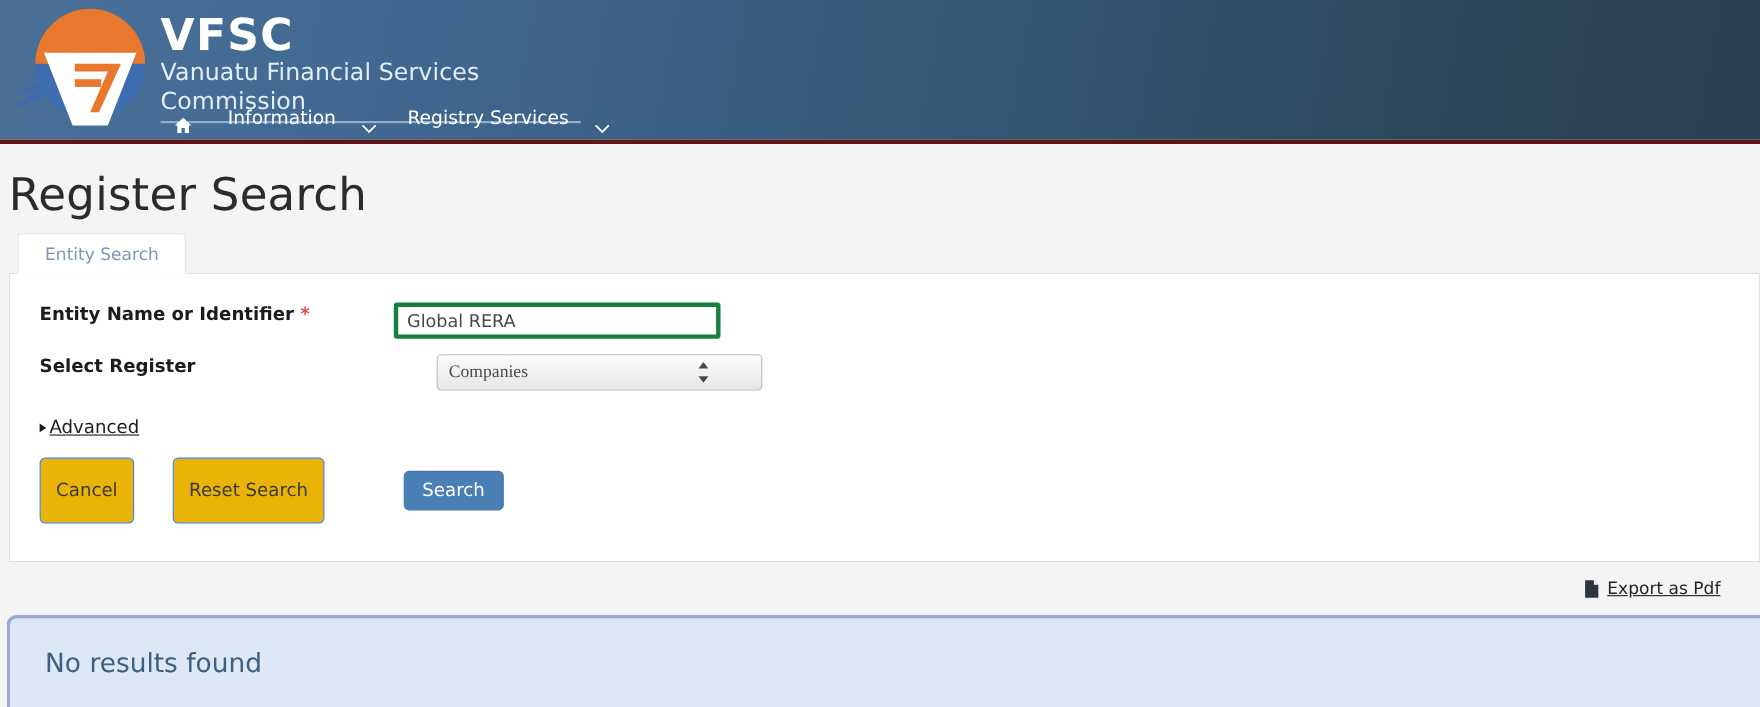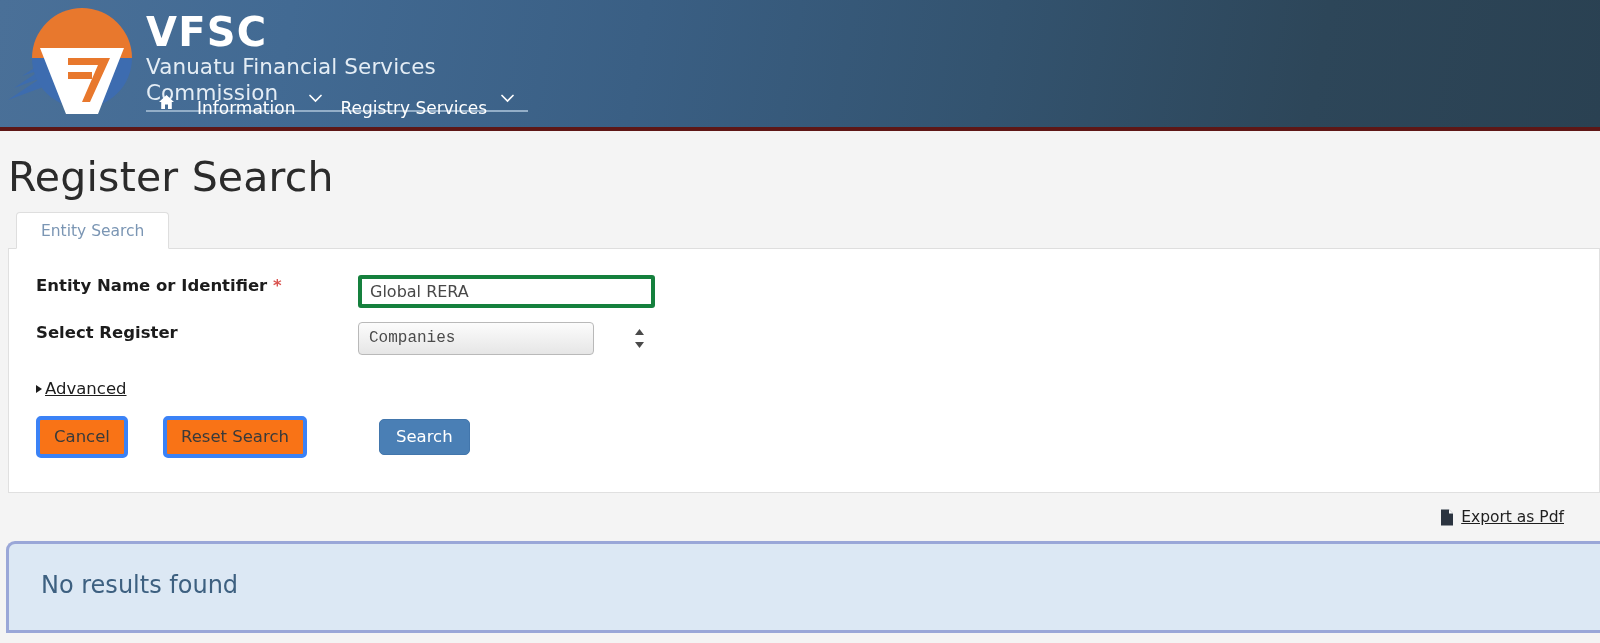--- a/index.html
+++ b/index.html
@@ -57,22 +57,22 @@
     margin-top: 4px;
     height: 2px;
     width: 382px;
     background: #93aec8;
   }
 
   .main-nav {
     position: absolute;
     left: 148px; top: 94px;
     display: flex;
-    align-items: flex-start;
-    gap: 0;
+    align-items: flex-end;
+    gap: 10px;
   }
   .nav-item {
     color: #ffffff;
     font-size: 17px;
     line-height: 28px;
     padding: 0 12px;
     text-decoration: none;
     white-space: nowrap;
     display: inline-flex;
     align-items: center;
@@ -177,34 +177,35 @@
     outline: none;
     font-family: "DejaVu Sans", sans-serif;
   }
 
   .select-shell {
     position: relative;
     width: 296px;
     height: 33px;
   }
   .select-box {
-    width: 236px;
+    width: 296px;
     height: 33px;
     padding: 4px 28px 4px 10px;
     font-size: 16px;
     color: #4b4b4b;
     border: 1px solid #b9b9b9;
     border-radius: 4px;
     background: linear-gradient(#fcfcfc, #e6e6e6);
     appearance: none;
     -webkit-appearance: none;
     outline: none;
     cursor: pointer;
     line-height: 23px;
-    font-family: Liberation Mono, monospace;
+    font-family: Liberation Serif, serif;
+    margin-left: 39px;
   }
   .select-steppers {
     position: absolute;
     right: 9px; top: 6px;
     width: 11px; height: 21px;
     pointer-events: none;
   }
   .select-steppers svg { display:block; }
 
   .advanced-row {
@@ -239,24 +240,24 @@
   }
   .btn {
     font-size: 16.5px;
     line-height: 20px;
     border-radius: 5px;
     cursor: pointer;
     font-family: "DejaVu Sans", sans-serif;
     white-space: nowrap;
   }
   .btn-default {
-    background: #f97316;
-    border: 4px solid #3b82f6;
+    background: #eab308;
+    border: 1px solid #3b82f6;
     color: #3a3a3a;
-    padding: 7px 14px;
+    padding: 19px 14px;
   }
   .btn-cancel { margin-right: 35px; }
   .btn-reset  { margin-right: 72px; }
   .btn-primary {
     background: #4a7fb5;
     border: 1px solid #4276ac;
     color: #ffffff;
     padding: 7px 16px;
   }
 

